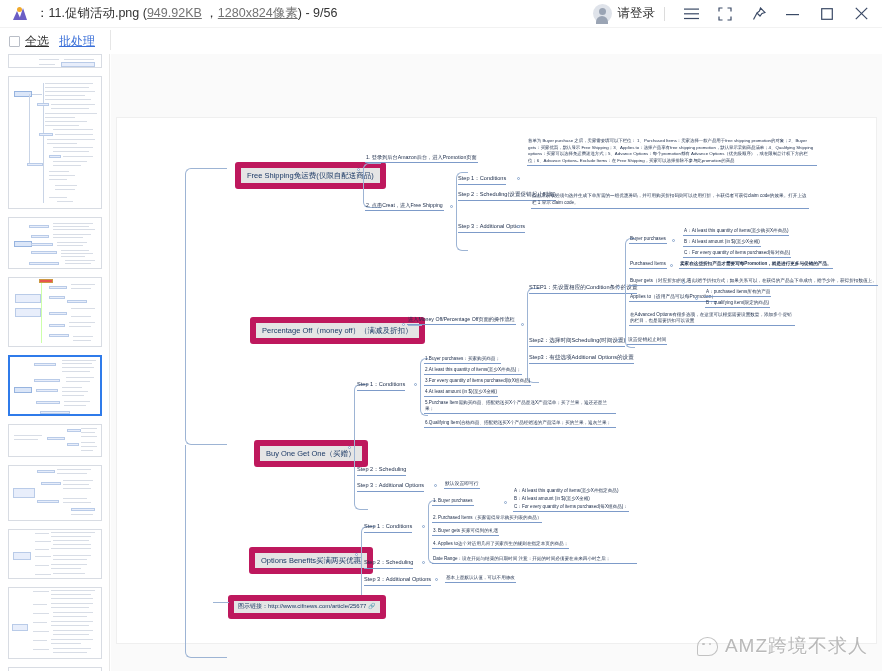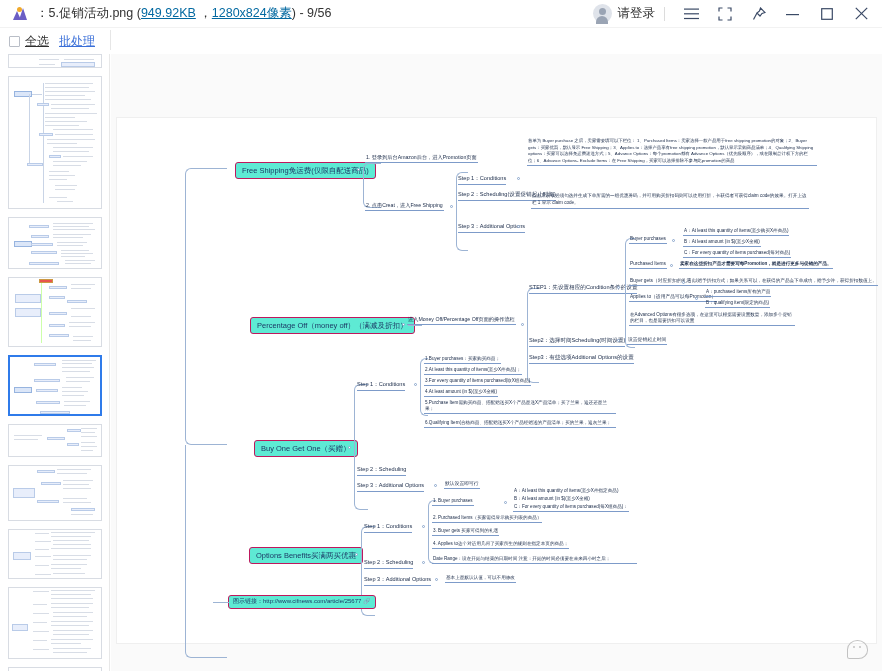--- a/index.html
+++ b/index.html
@@ -32,21 +32,21 @@
   }
   .logo-shape i.a { left: 0; border-bottom: 9px solid #6b5ec4; }
   .logo-shape i.b { left: 6px; border-bottom: 12px solid #6b5ec4;
                     border-left-width:4.5px; border-right-width:4.5px;}
   .logo-shape i.c { left: 4px; bottom: 8px; width:5px; height:5px; border:0;
                     background:#f0a92b; border-radius:50%; }
   .title-text {
     font-size: 12.5px; color: #333; margin-left: 4px; white-space: nowrap;
     letter-spacing: 0;
   }
-  .title-text .meta { color: #0369a1; text-decoration: underline; }
+  .title-text .meta { color: #737373; text-decoration: underline; }
   .title-text .plain { color: #333; }
 
   .tb-right {
     margin-left: auto; display: flex; align-items: center; height: 28px;
   }
   .avatar {
     width: 19px; height: 19px; border-radius: 50%;
     background: #dfe3ea; position: relative; margin-right: 6px;
   }
   .avatar::before {
@@ -122,22 +122,22 @@
   .canvas {
     position: absolute; left: 5px; top: 63px;
     width: 761px; height: 527px;
     background: #ffffff;
     border: 1px solid #efefef;
   }
 
   
   .node {
     position: absolute;
-    background: #5eead4;
-    border: 1px solid #be185d;
+    background: #e5e5e5;
+    border: 6px solid #be185d;
     border-radius: 3px;
     color: #1c3a66;
     font-size: 7px;
     line-height: 1.25;
     padding: 2px 4px;
     white-space: nowrap;
     font-family: "Liberation Sans", sans-serif;
   }
   .node.root {
     background: #dde8f8;
@@ -207,21 +207,21 @@
 
 <div class="titlebar">
   <div class="app-logo">
     <div class="logo-shape">
         <i class="a"></i>
         <i class="b"></i>
         <i class="c"></i>
       </div>
   </div>
   <div class="title-text">
-    <span class="plain">：</span><span class="plain">5.促销活动.png</span><span class="plain"> (</span><span class="meta">949.92KB</span><span class="plain"> ，</span><span class="meta">1280x824像素</span><span class="plain">)</span><span class="plain"> - 9/56</span>
+    <span class="plain">：</span><span class="plain">11.促销活动.png</span><span class="plain"> (</span><span class="meta">949.92KB</span><span class="plain"> ，</span><span class="meta">1280x824像素</span><span class="plain">)</span><span class="plain"> - 9/56</span>
   </div>
 
   <div class="tb-right">
     <div class="avatar"></div>
     <span class="login-text">请登录</span>
     <div class="tb-sep"></div>
 
     <div class="tb-btn">
       <svg width="15" height="12" viewBox="0 0 15 12">
         <rect x="0" y="0.5" width="15" height="1.2" fill="#3b4a66"></rect>
@@ -600,14 +600,15 @@
     <div class="node" style="left:111px; top:477px; font-size:6px; color:#1c3a66;">
       <span>图示链接：http://www.cifnews.com/article/25677</span>
       <span style="color:#3b6bb5;"> 🔗</span>
     </div>
     <div class="hline" style="left:96px; top:484px; width:16px;"></div>
 
   </div>
 
   <div class="watermark">
     <div class="wm-icon"></div>
+    <span>AMZ跨境不求人</span>
   </div>
 </div>
 
 </body></html>

